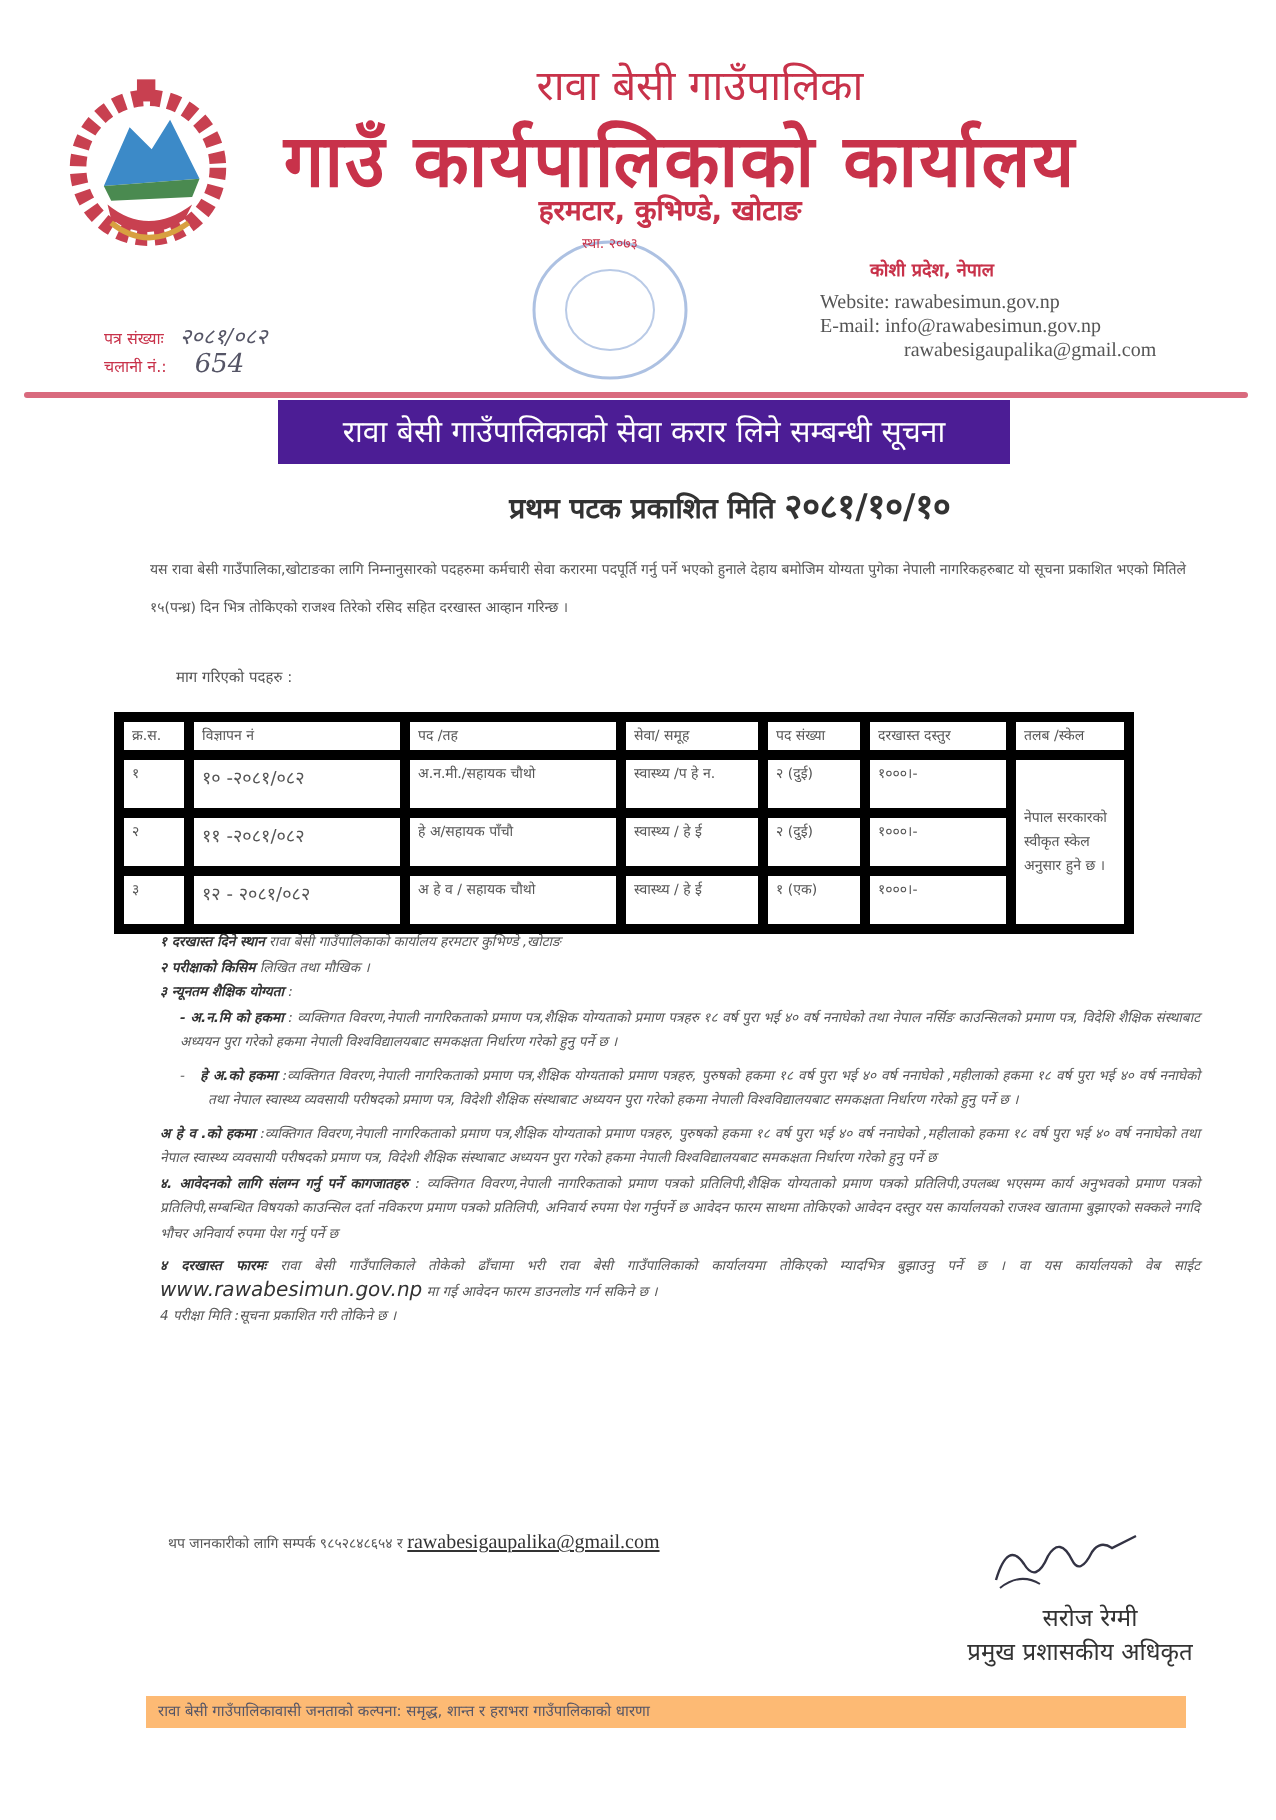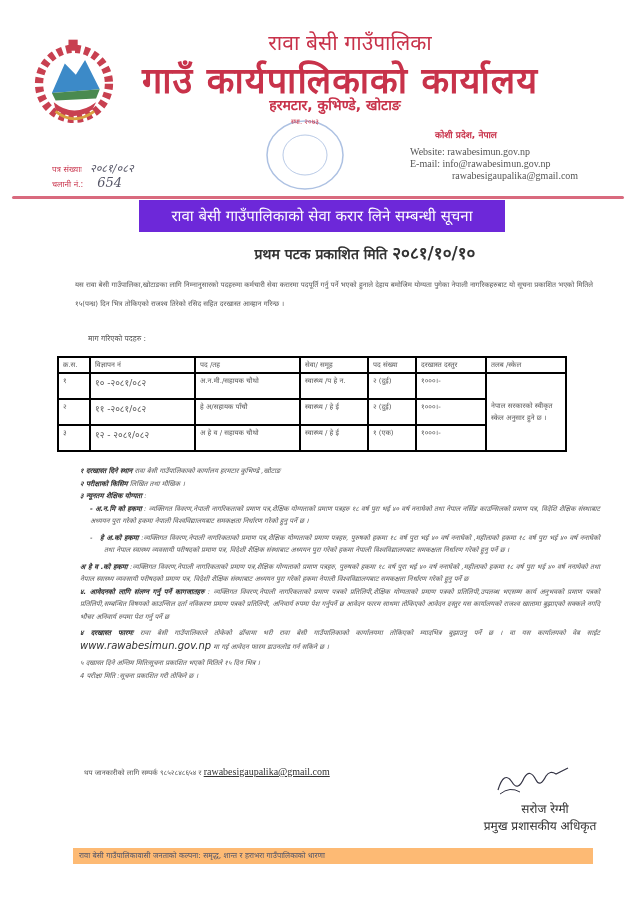--- a/index.html
+++ b/index.html
@@ -9,26 +9,26 @@
   .hd1 { left:200px; top:28px; width:300px; text-align:center; color:#c8324a; font-size:21px; }
   .hd2 { left:140px; top:55px; width:400px; text-align:center; color:#c8324a; font-size:36px; font-weight:bold; letter-spacing:1px; }
   .hd3 { left:210px; top:95px; width:250px; text-align:center; color:#c8324a; font-size:14px; font-weight:bold; }
   .stamp { left:245px; top:110px; width:120px; height:85px; }
   .prov { left:435px; top:128px; color:#c8324a; font-size:9px; font-weight:bold; }
   .contact { left:410px; top:146px; font-family:"Liberation Serif", serif; font-size:10px; color:#555; line-height:12px; }
   .contact .indent { padding-left:42px; }
   .refs { left:52px; top:162px; font-size:8px; color:#c8324a; line-height:13px; }
   .refs .hand { color:#556; font-family:"DejaVu Serif", serif; font-size:11px; margin-left:8px; font-style:italic; }
   .redline { left:12px; top:196px; width:612px; height:3px; background:#d96a7e; border-radius:2px; }
-  .banner { left:139px; top:200px; width:366px; height:32px; background:#6d28d9; color:#fff; font-size:15px; text-align:center; line-height:32px; }
+  .banner { left:139px; top:200px; width:366px; height:32px; background:#4c1d95; color:#fff; font-size:15px; text-align:center; line-height:32px; }
   .pubdate { left:200px; top:241px; width:330px; text-align:center; font-size:14px; font-weight:bold; color:#333; }
   .intro { left:75px; top:276px; width:520px; font-size:7px; line-height:19px; color:#555; }
   .demandlbl { left:88px; top:333px; font-size:7.5px; color:#555; }
   table.posts { position:absolute; left:57px; top:356px; width:510px; border-collapse:collapse; font-size:7px; color:#555; }
-  table.posts th, table.posts td { border:2px solid #000000; padding:2px 4px; text-align:left; vertical-align:top; font-weight:normal; }
+  table.posts th, table.posts td { border:5px solid #000000; padding:2px 4px; text-align:left; vertical-align:top; font-weight:normal; }
   table.posts th { height:10px; }
   table.posts td { height:20px; }
   .adno { font-size:9px; }
   .salary { vertical-align:middle !important; line-height:12px; text-align:justify; }
   .body { left:80px; top:465px; width:520px; font-size:6.8px; line-height:12.5px; color:#555; }
   .body p { margin:0;font-style:italic; }
   .body b { color:#333; }
   .body .sub { padding-left:10px; text-align:justify; }
   .body .sub2 { padding-left:24px; text-indent:-14px; text-align:justify; margin-top:4px; }
   .body .plain { text-align:justify; margin-top:4px; }
@@ -130,21 +130,20 @@
 
 <div class="abs body">
   <p><b>१ दरखास्त दिने स्थान</b><span> रावा बेसी गाउँपालिकाको कार्यालय हरमटार कुभिण्डे ,खोटाङ</span></p>
   <p><b>२ परीक्षाको किसिम</b><span> लिखित तथा मौखिक ।</span></p>
   <p><b>३ न्यूनतम शैक्षिक योग्यता</b><span> :</span></p>
   <p class="sub"><b>- अ.न.मि को हकमा</b><span> : व्यक्तिगत विवरण,नेपाली नागरिकताको प्रमाण पत्र,शैक्षिक योग्यताको प्रमाण पत्रहरु १८ वर्ष पुरा भई ४० वर्ष  ननाघेको तथा नेपाल नर्सिङ काउन्सिलको प्रमाण पत्र, विदेशि शैक्षिक संस्थाबाट अध्ययन पुरा गरेको   हकमा नेपाली विश्वविद्यालयबाट समकक्षता निर्धारण गरेको हुनु पर्ने छ ।</span></p>
   <p class="sub2">-&nbsp;&nbsp;&nbsp;<b>हे अ.को हकमा</b><span> :व्यक्तिगत विवरण,नेपाली नागरिकताको प्रमाण पत्र,शैक्षिक योग्यताको प्रमाण पत्रहरु, पुरुषको हकमा १८ वर्ष पुरा भई ४० वर्ष ननाघेको ,महीलाको हकमा   १८ वर्ष पुरा भई ४० वर्ष  ननाघेको तथा नेपाल स्वास्थ्य व्यवसायी परीषदको प्रमाण पत्र, विदेशी शैक्षिक संस्थाबाट अध्ययन पुरा गरेको हकमा नेपाली विश्वविद्यालयबाट समकक्षता निर्धारण गरेको हुनु पर्ने छ ।</span></p>
   <p class="plain"><b>अ हे व .को हकमा</b><span> :व्यक्तिगत विवरण,नेपाली नागरिकताको प्रमाण पत्र,शैक्षिक योग्यताको प्रमाण पत्रहरु, पुरुषको हकमा १८ वर्ष पुरा भई ४० वर्ष ननाघेको ,महीलाको हकमा   १८ वर्ष पुरा भई ४० वर्ष  ननाघेको तथा नेपाल स्वास्थ्य व्यवसायी परीषदको प्रमाण पत्र, विदेशी शैक्षिक संस्थाबाट अध्ययन पुरा गरेको हकमा नेपाली विश्वविद्यालयबाट समकक्षता निर्धारण गरेको हुनु पर्ने छ</span></p>
   <p class="plain" style="margin-top:0"><b>४. आवेदनको लागि संलग्न गर्नु पर्ने कागजातहरु</b><span> : व्यक्तिगत विवरण,नेपाली नागरिकताको प्रमाण पत्रको प्रतिलिपी,शैक्षिक योग्यताको प्रमाण पत्रको प्रतिलिपी,उपलब्ध भएसम्म कार्य अनुभवको प्रमाण पत्रको प्रतिलिपी,सम्बन्धित विषयको काउन्सिल दर्ता नविकरण प्रमाण पत्रको प्रतिलिपी, अनिवार्य रुपमा पेश गर्नुपर्ने छ आवेदन फारम साथमा तोकिएको आवेदन दस्तुर यस कार्यालयको राजश्व खातामा बुझाएको सक्कले नगदि भौचर अनिवार्य रुपमा पेश गर्नु पर्ने छ</span></p>
   <p class="plain"><b>४ दरखास्त फारमः</b><span> रावा बेसी गाउँपालिकाले  तोकेको ढाँचामा भरी  रावा बेसी गाउँपालिकाको कार्यालयमा तोकिएको म्यादभित्र बुझाउनु पर्ने छ । वा यस कार्यालयको वेब साईट</span> <span class="web">www.rawabesimun.gov.np</span><span> मा गई आवेदन फारम डाउनलोड गर्न सकिने छ ।</span></p>
-  <p class="plain">५ दखास्त दिने अन्तिम मितिःसूचना प्रकाशित भएको मितिले १५ दिन भित्र ।</p>
   <p>4 परीक्षा मिति :सूचना प्रकाशित गरी तोकिने छ ।</p>
 </div>
 
 <div class="abs contactline">
   <span>थप जानकारीको लागि सम्पर्क  ९८५२८४८६५४  र</span>
   <a>rawabesigaupalika@gmail.com</a>
 </div>
 
 <svg class="abs sig" viewBox="0 0 80 40">
   <path d="M8 30 Q14 10 22 22 Q28 32 34 18 Q40 8 46 20 Q50 28 56 16 Q60 10 66 14 L78 8" fill="none" stroke="#334" stroke-width="1.2"></path>

